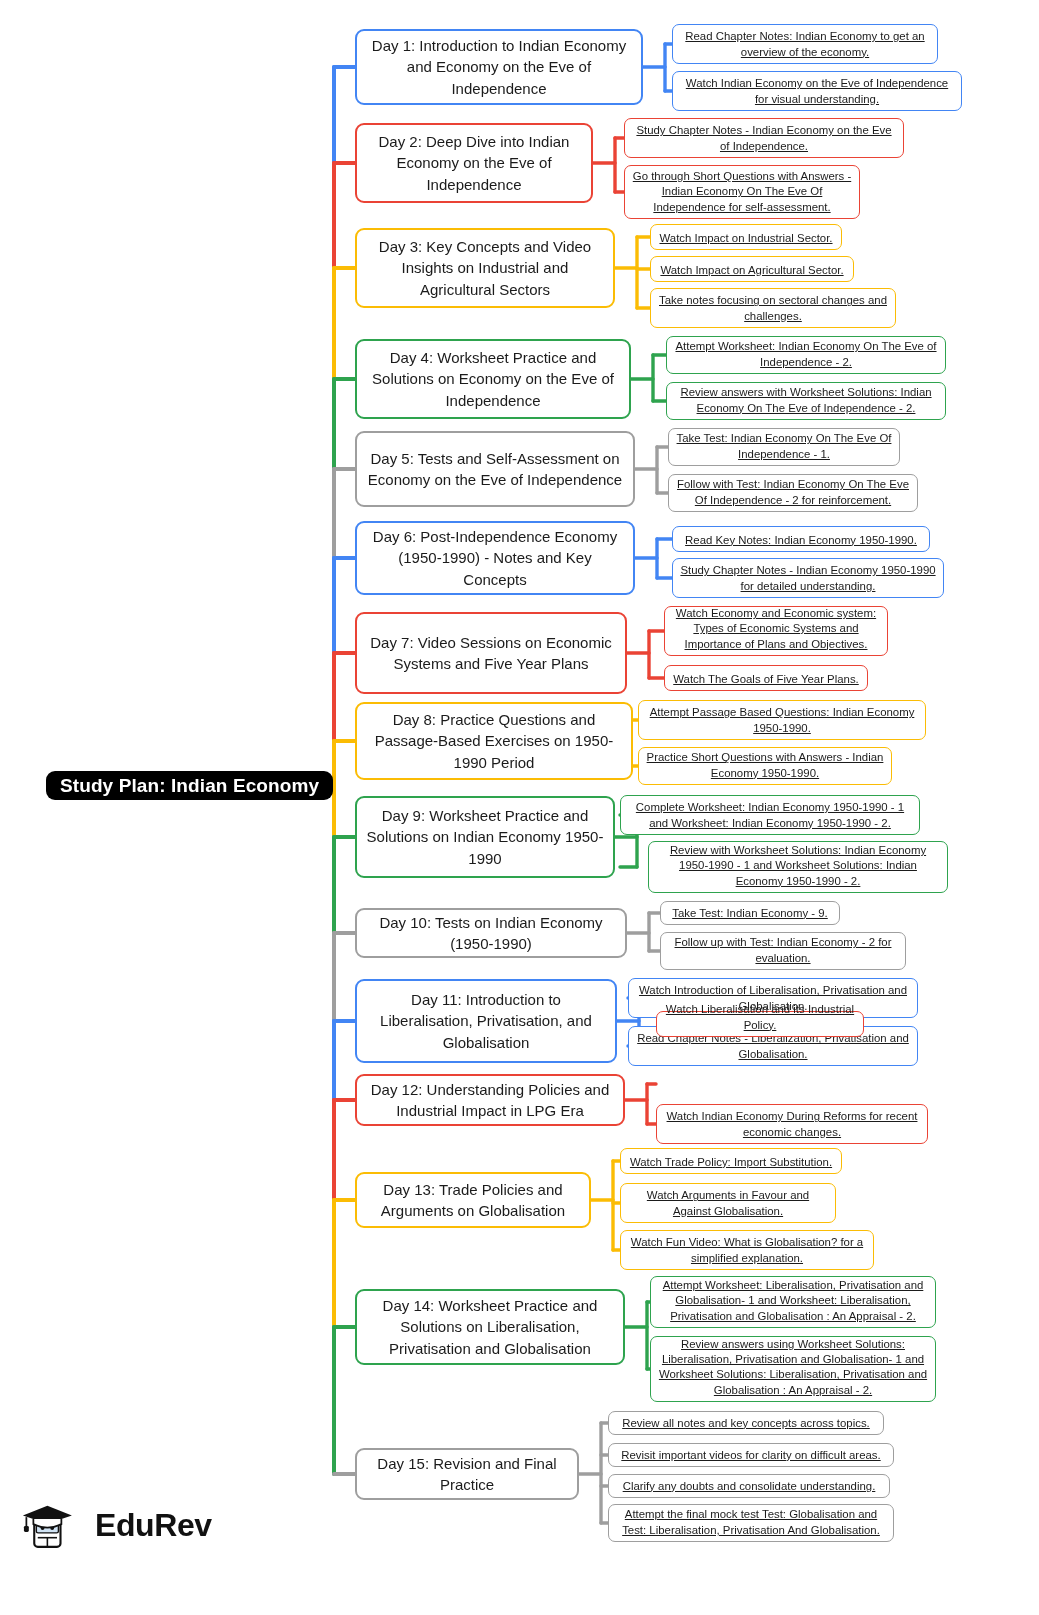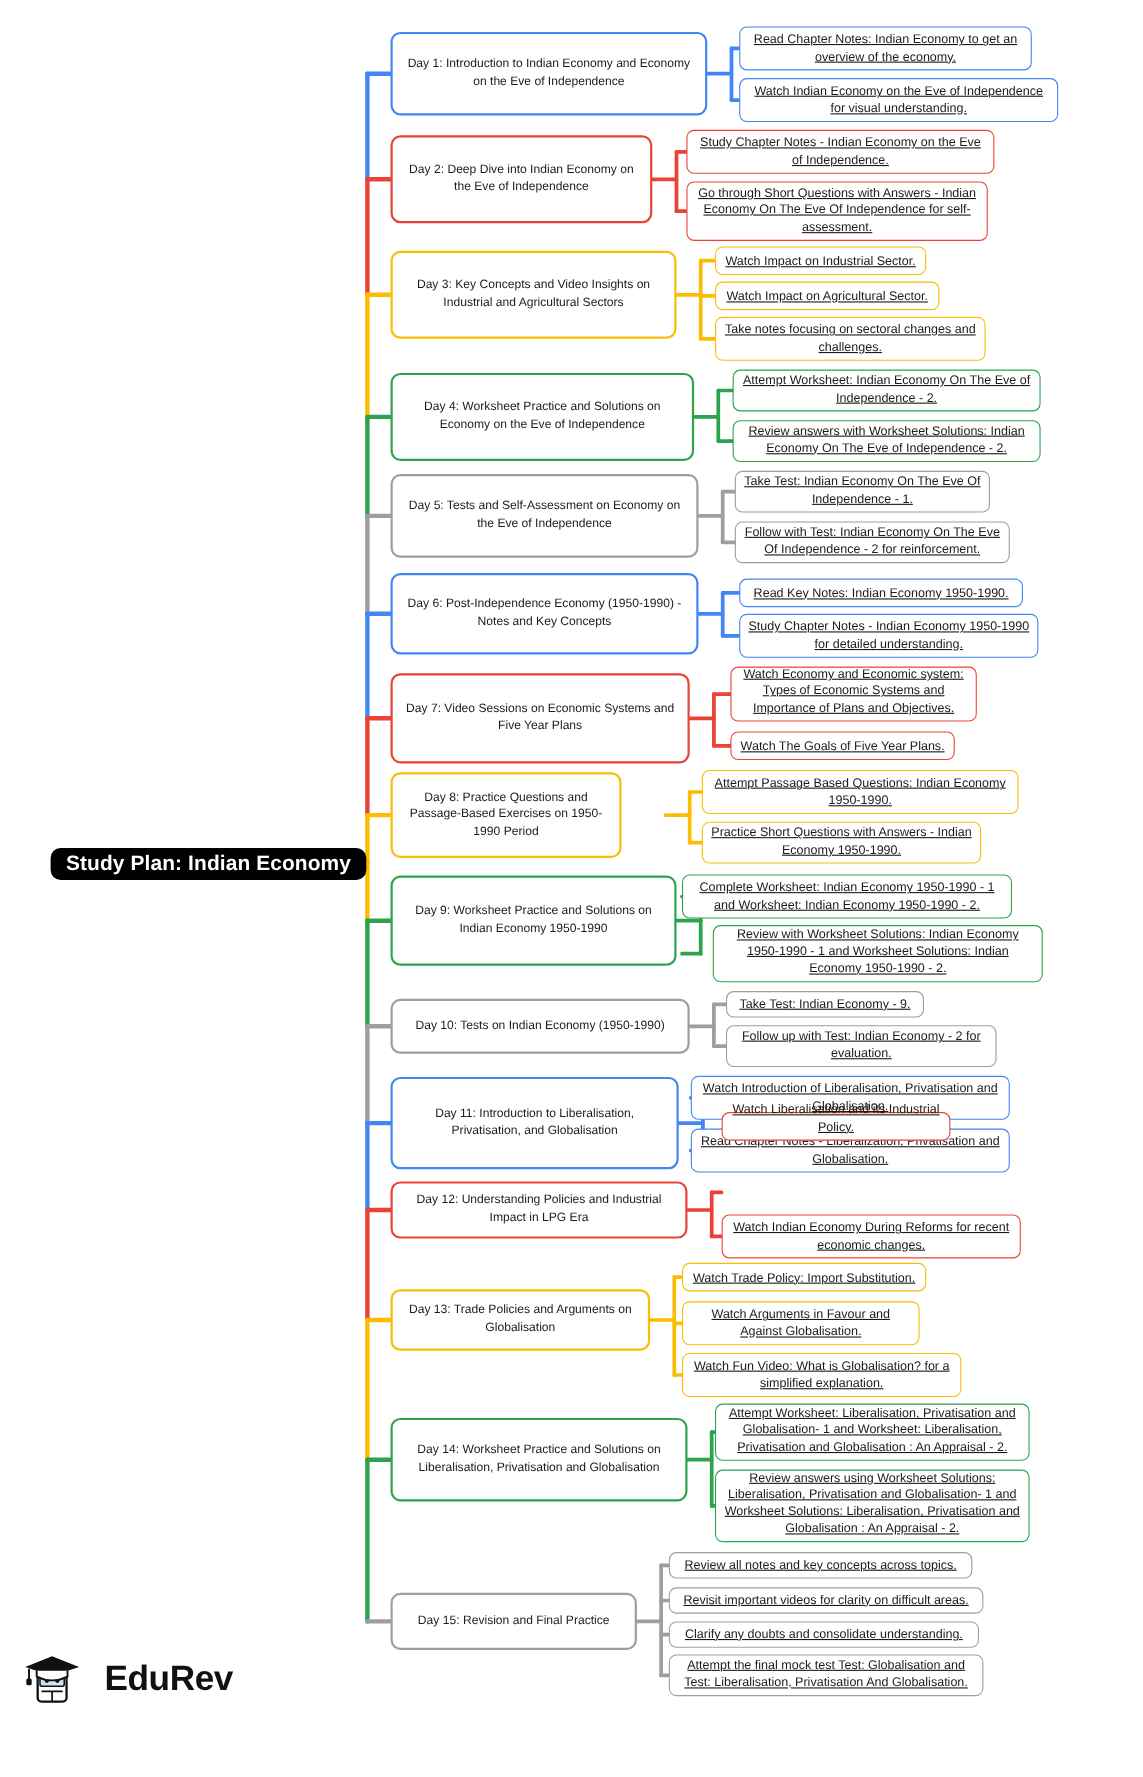--- a/index.html
+++ b/index.html
@@ -48,21 +48,21 @@
     position: absolute;
     border-width: 2.2px;
     border-style: solid;
     border-radius: 9px;
     background: #ffffff;
     display: flex;
     align-items: center;
     justify-content: center;
     text-align: center;
     color: #1b1b1b;
-    font-size: 11px;
+    font-size: 15px;
     line-height: 1.42;
     padding: 4px 9px;
   }
 
   
   .leaf-node {
     position: absolute;
     border-width: 1.8px;
     border-style: solid;
     border-radius: 7px;
@@ -211,21 +211,21 @@
       </div>
       <div class="leaf-node" style="left: 672px; top: 71px; width: 290px; height: 40px; border-color: rgb(66, 133, 244);">
         <span>Watch Indian Economy on the Eve of Independence for visual understanding.</span>
       </div>
       <div class="day-node" style="left: 355px; top: 123px; width: 238px; height: 80px; border-color: rgb(234, 67, 53);">
         <span>Day 2: Deep Dive into Indian Economy on the Eve of Independence</span>
       </div>
       <div class="leaf-node" style="left: 624px; top: 118px; width: 280px; height: 40px; border-color: rgb(234, 67, 53);">
         <span>Study Chapter Notes - Indian Economy on the Eve of Independence.</span>
       </div>
-      <div class="leaf-node" style="left: 624px; top: 165px; width: 274px; height: 54px; border-color: rgb(234, 67, 53);">
+      <div class="leaf-node" style="left: 624px; top: 165px; width: 236px; height: 54px; border-color: rgb(234, 67, 53);">
         <span>Go through Short Questions with Answers - Indian Economy On The Eve Of Independence for self-assessment.</span>
       </div>
       <div class="day-node" style="left: 355px; top: 228px; width: 260px; height: 80px; border-color: rgb(251, 188, 4);">
         <span>Day 3: Key Concepts and Video Insights on Industrial and Agricultural Sectors</span>
       </div>
       <div class="leaf-node" style="left: 650px; top: 224px; width: 192px; height: 26px; border-color: rgb(251, 188, 4);">
         <span>Watch Impact on Industrial Sector.</span>
       </div>
       <div class="leaf-node" style="left: 650px; top: 256px; width: 204px; height: 26px; border-color: rgb(251, 188, 4);">
         <span>Watch Impact on Agricultural Sector.</span>
@@ -262,21 +262,21 @@
       </div>
       <div class="day-node" style="left: 355px; top: 612px; width: 272px; height: 82px; border-color: rgb(234, 67, 53);">
         <span>Day 7: Video Sessions on Economic Systems and Five Year Plans</span>
       </div>
       <div class="leaf-node" style="left: 664px; top: 606px; width: 224px; height: 50px; border-color: rgb(234, 67, 53);">
         <span>Watch Economy and Economic system: Types of Economic Systems and Importance of Plans and Objectives.</span>
       </div>
       <div class="leaf-node" style="left: 664px; top: 665px; width: 204px; height: 26px; border-color: rgb(234, 67, 53);">
         <span>Watch The Goals of Five Year Plans.</span>
       </div>
-      <div class="day-node" style="left: 355px; top: 702px; width: 210px; height: 78px; border-color: rgb(251, 188, 4);">
+      <div class="day-node" style="left: 355px; top: 702px; width: 278px; height: 78px; border-color: rgb(251, 188, 4);">
         <span>Day 8: Practice Questions and Passage-Based Exercises on 1950-1990 Period</span>
       </div>
       <div class="leaf-node" style="left: 638px; top: 700px; width: 288px; height: 40px; border-color: rgb(251, 188, 4);">
         <span>Attempt Passage Based Questions: Indian Economy 1950-1990.</span>
       </div>
       <div class="leaf-node" style="left: 638px; top: 747px; width: 254px; height: 38px; border-color: rgb(251, 188, 4);">
         <span>Practice Short Questions with Answers - Indian Economy 1950-1990.</span>
       </div>
       <div class="day-node" style="left: 355px; top: 796px; width: 260px; height: 82px; border-color: rgb(46, 163, 78);">
         <span>Day 9: Worksheet Practice and Solutions on Indian Economy 1950-1990</span>

